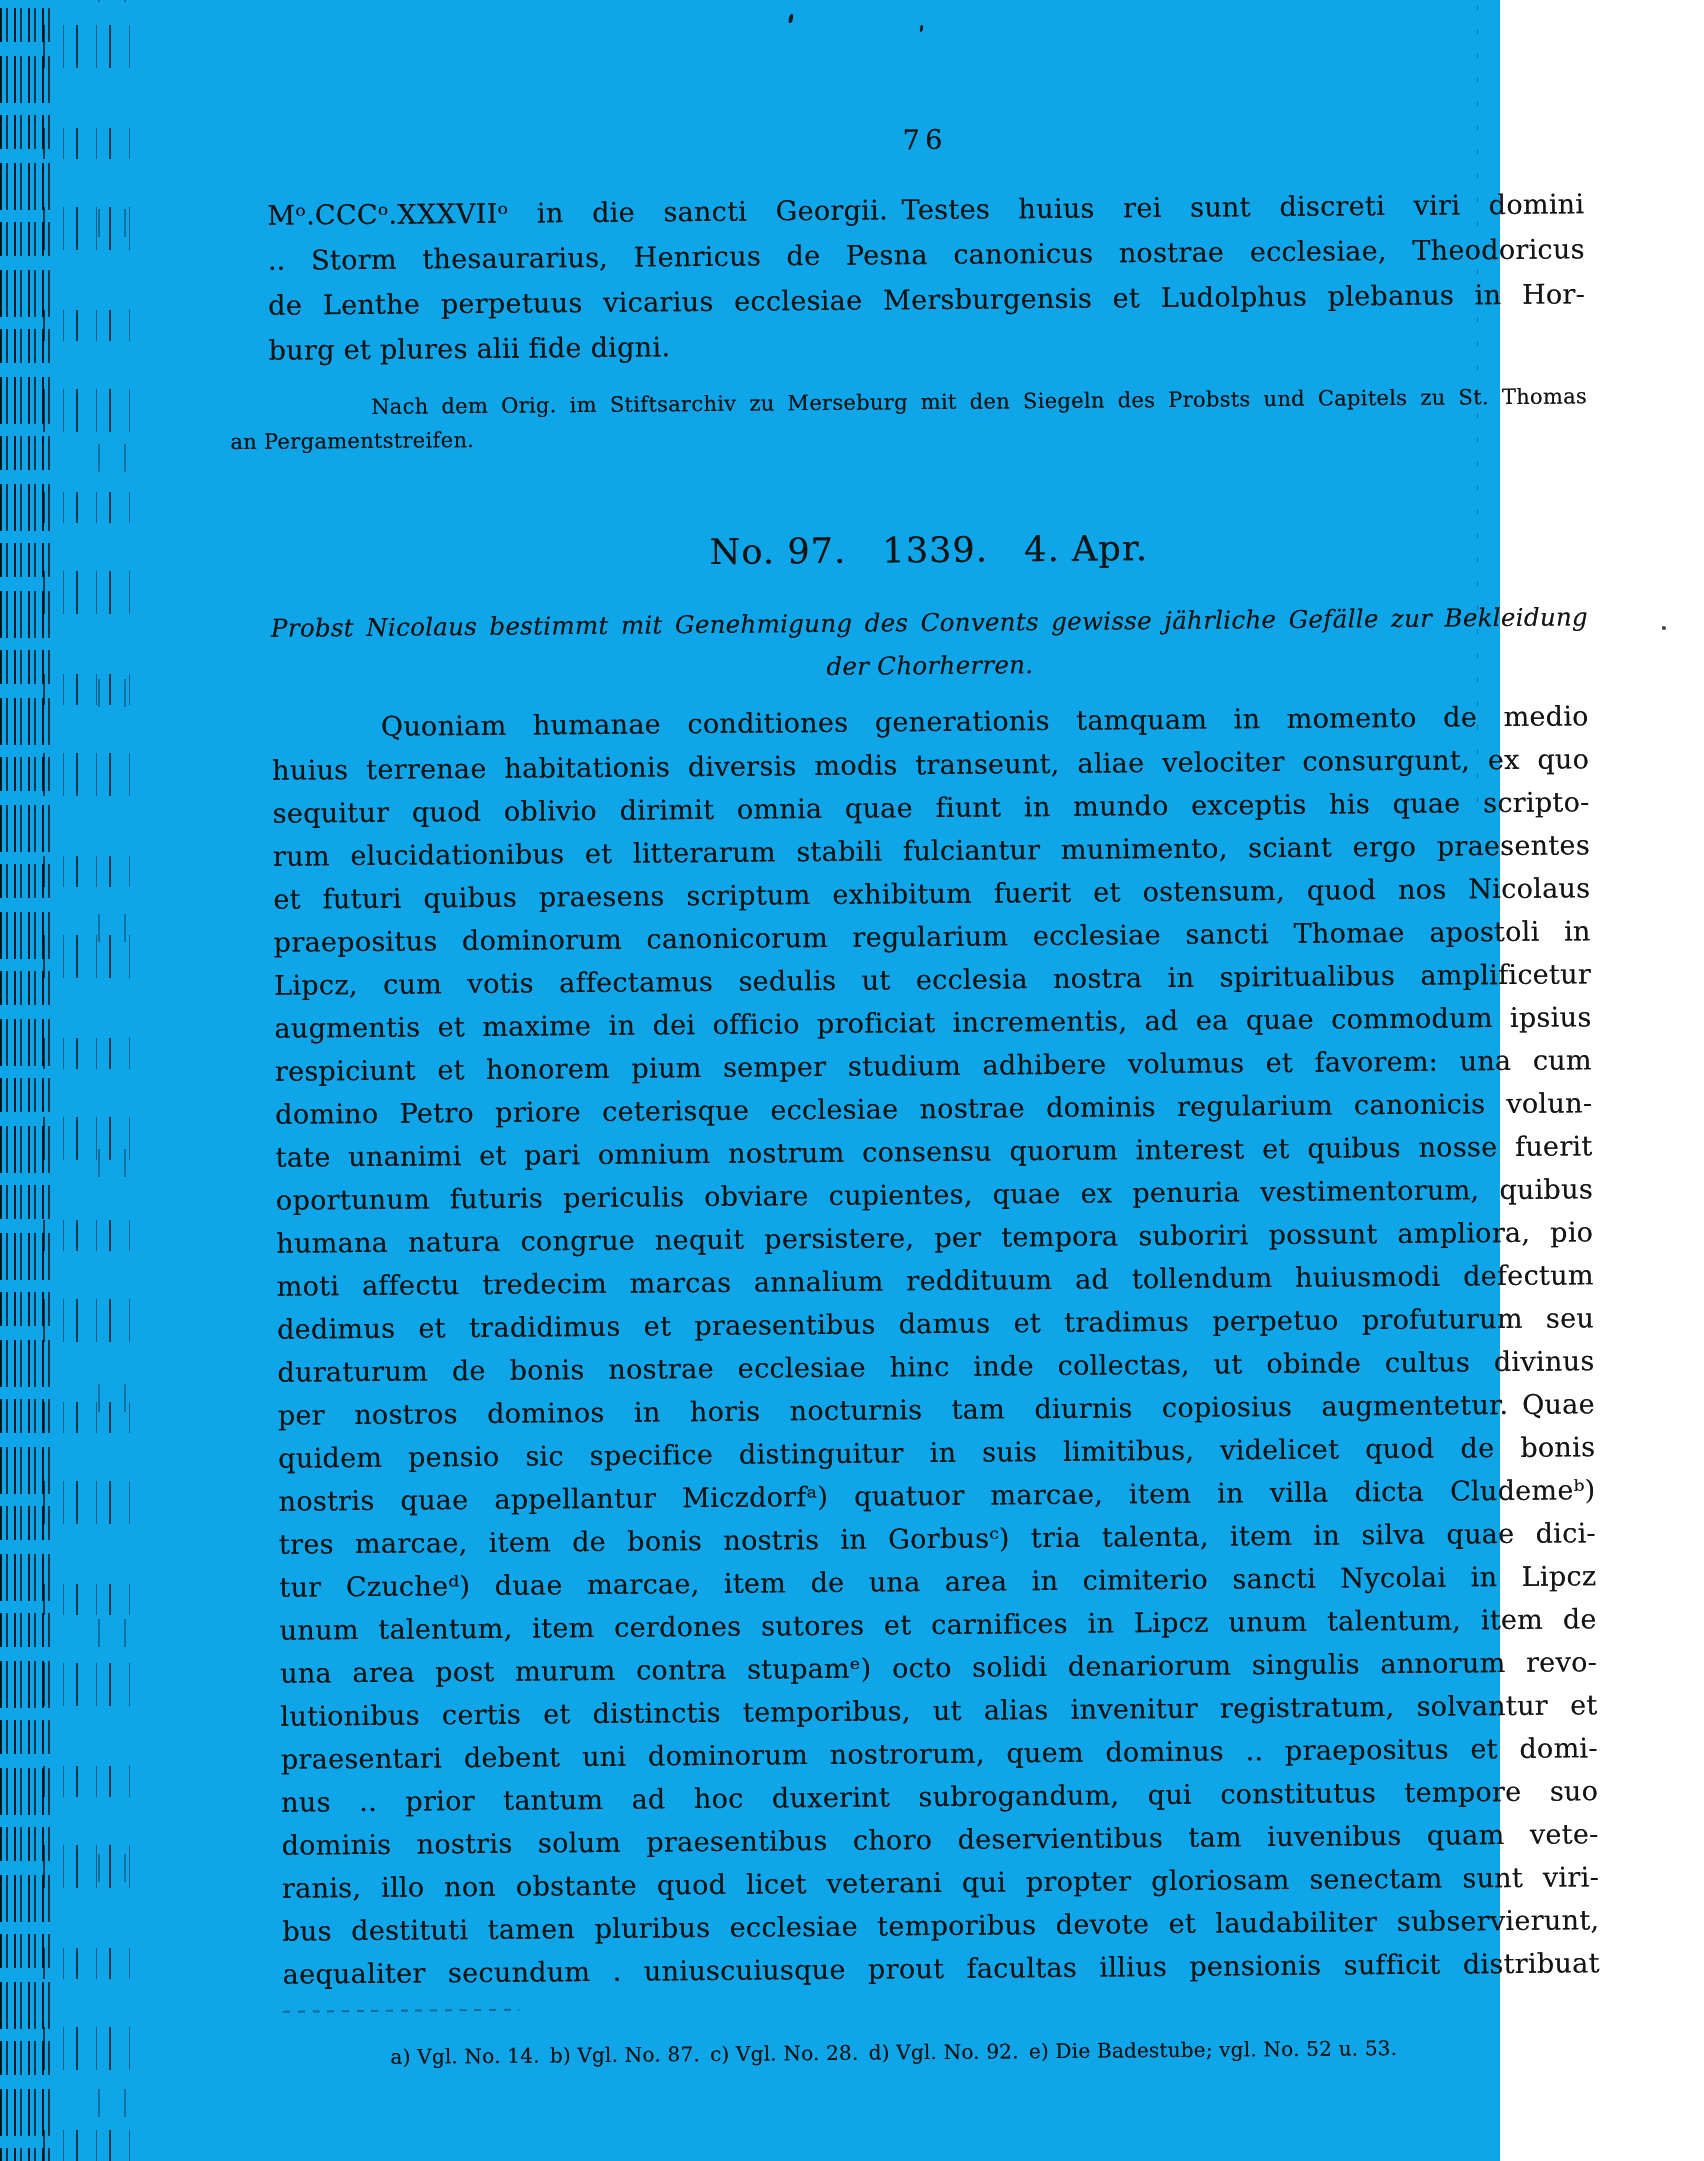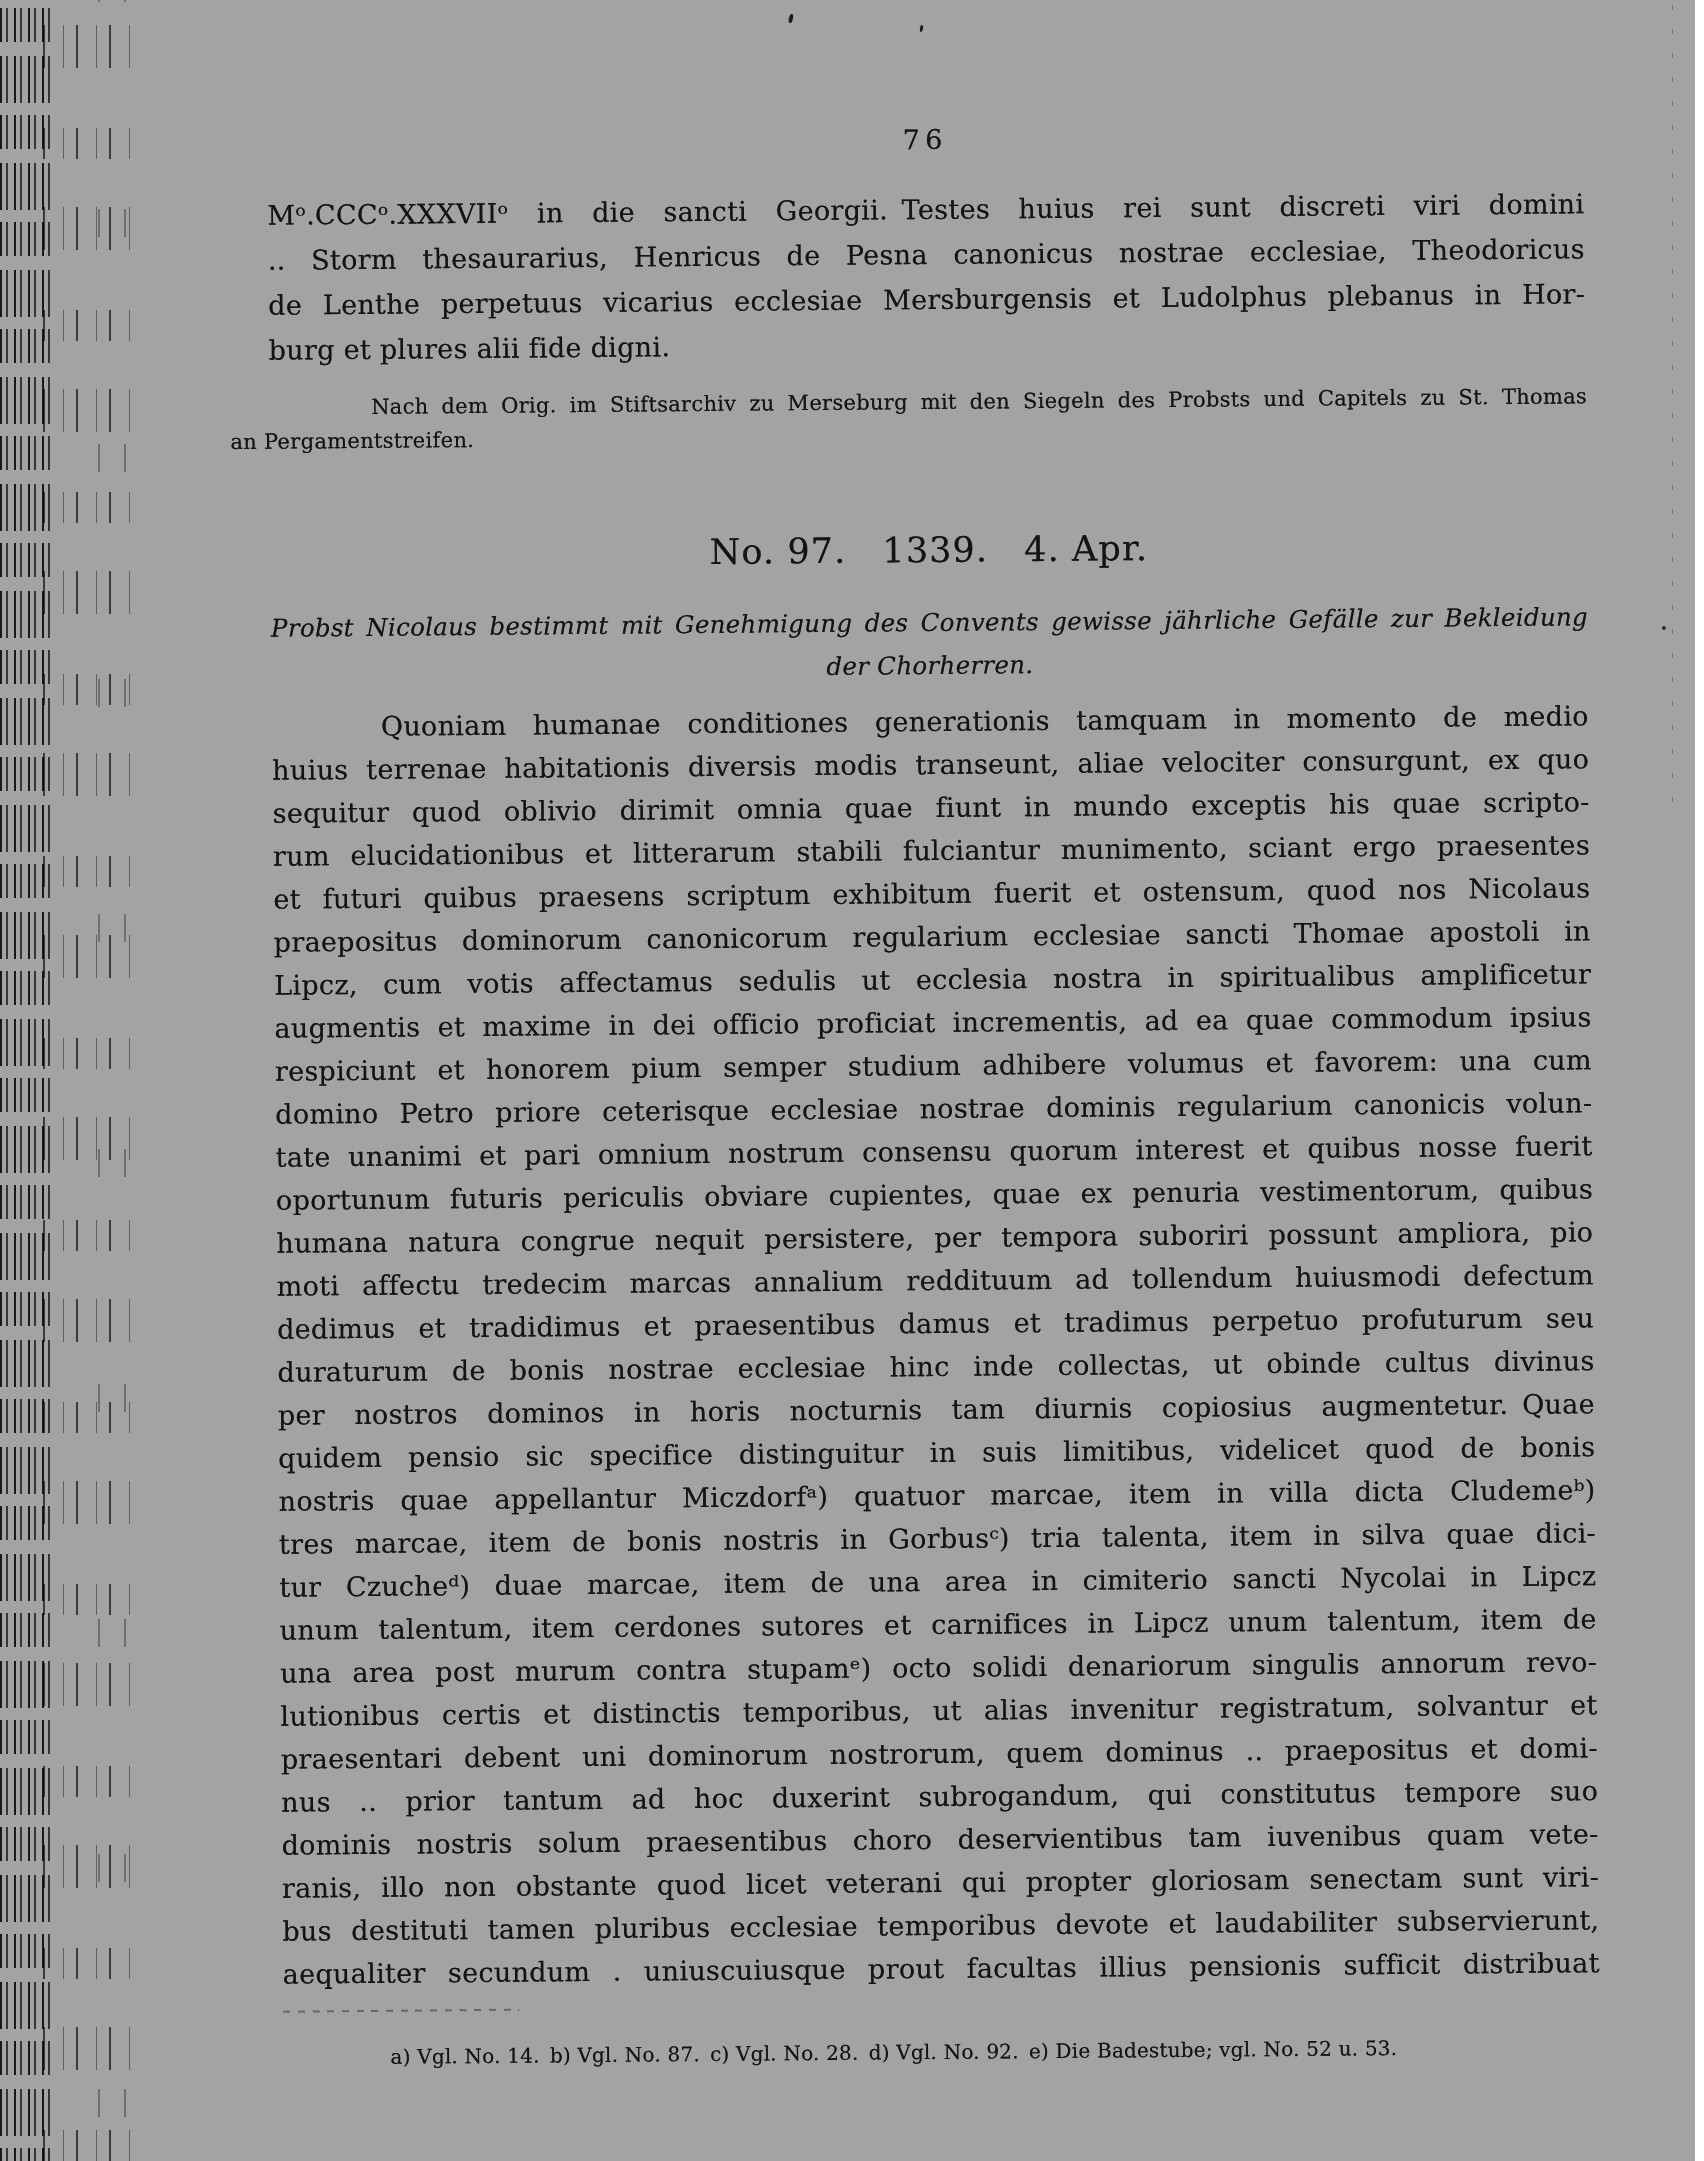--- a/index.html
+++ b/index.html
@@ -5,22 +5,22 @@
   html, body {
     margin: 0; padding: 0;
     width: 1705px; height: 2161px;
     background: #ffffff;
     overflow: hidden;
     font-family: "DejaVu Serif", "Liberation Serif", serif;
     color: #141414;
   }
   #page {
     position: relative;
-    width: 1695px; height: 2161px;
-    background: #a3a3a3;
+    width: 1500px; height: 2161px;
+    background: #0ea5e9;
   }
   
   .noise {
     position: absolute; top: -16.4px; height: 2198px;
     pointer-events: none;
   }
   .noise-a {
     left: 0; width: 55px; opacity: .92;
     background: repeating-linear-gradient(90deg,
       rgba(5,5,5,.95) 0 2.2px, transparent 2.2px 6.5px,

